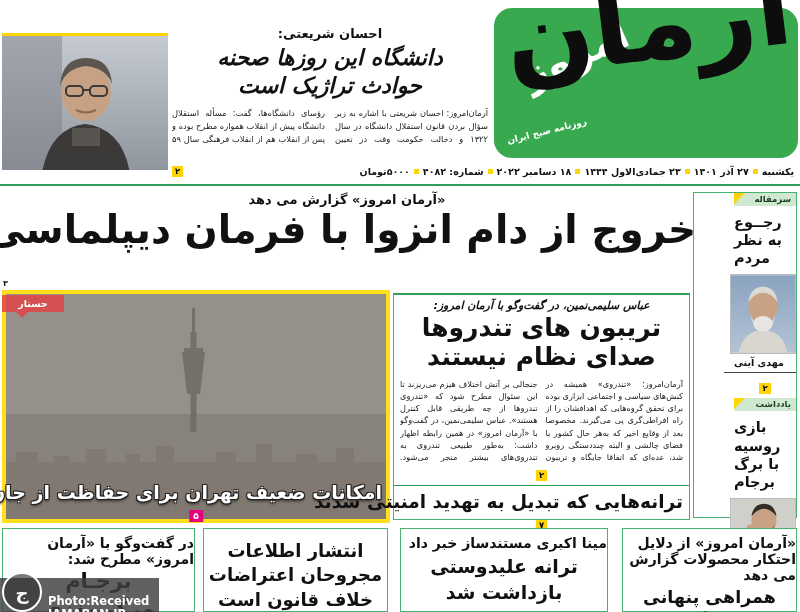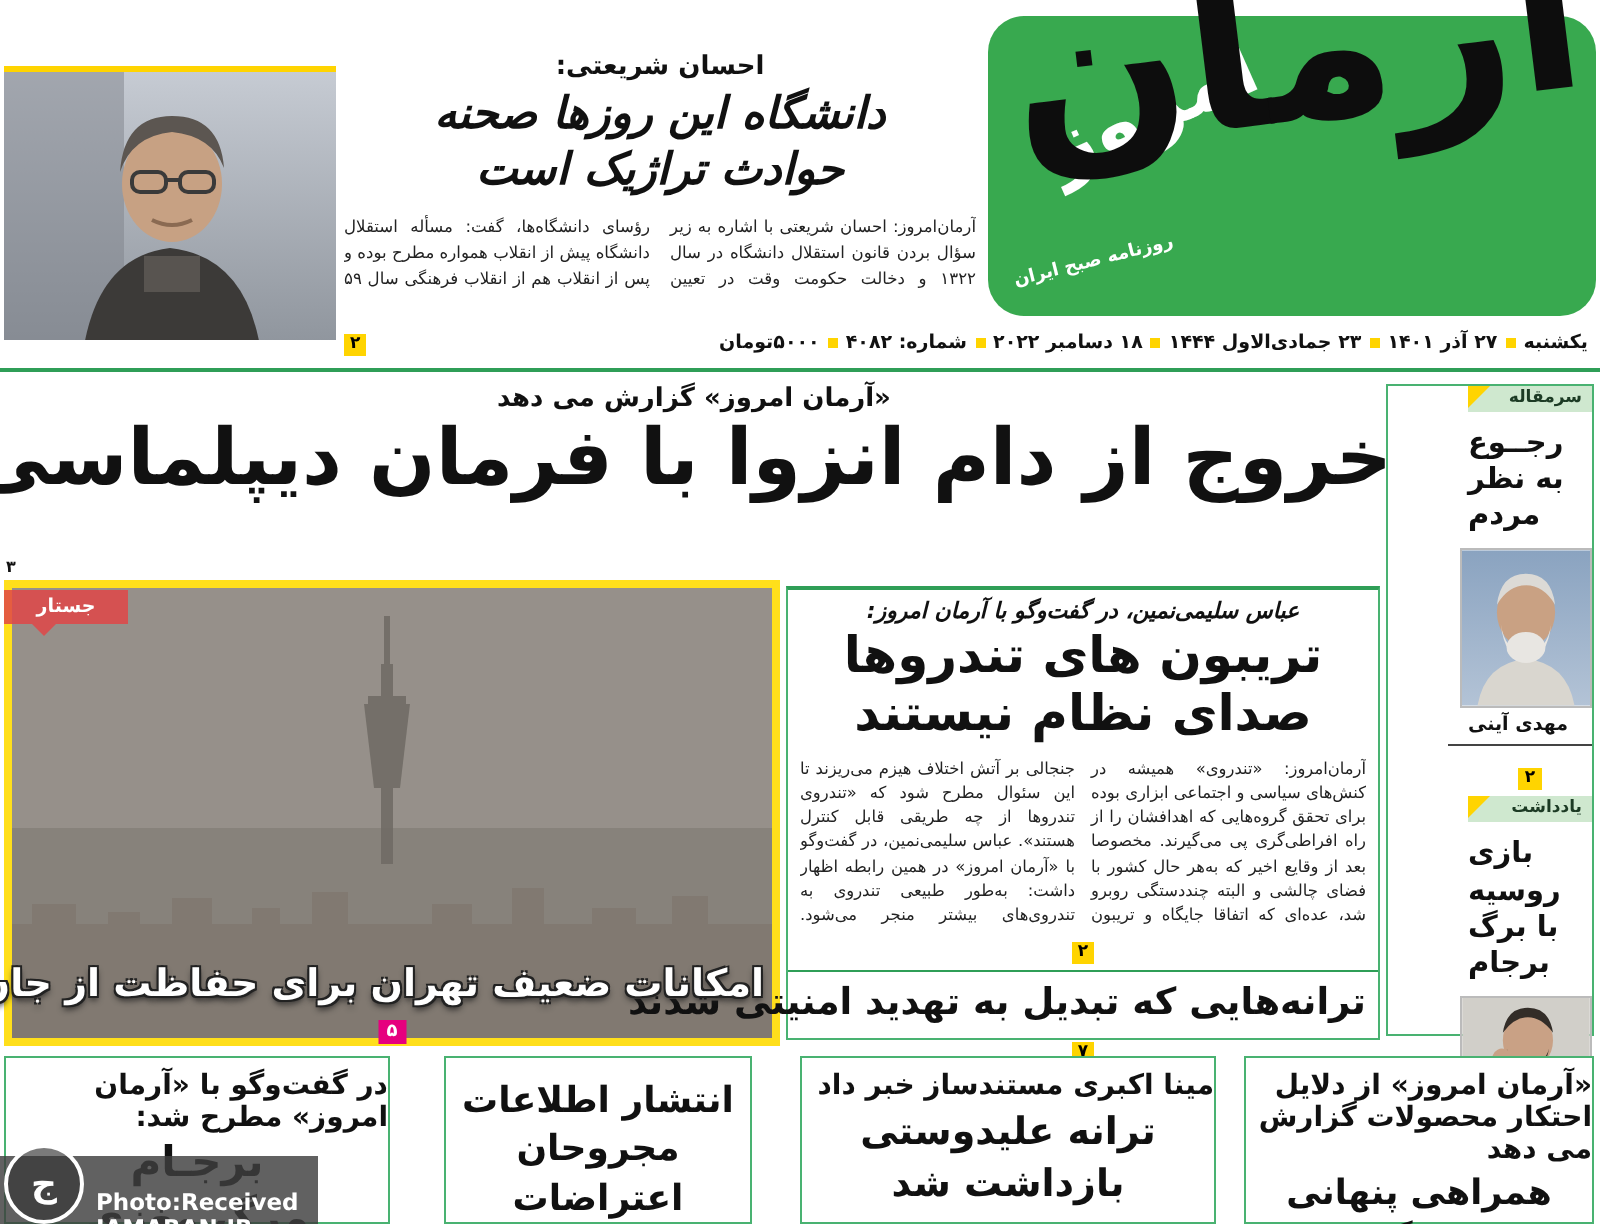--- a/index.html
+++ b/index.html
@@ -84,21 +84,21 @@
   .sb-author { text-align:left; font-size:9.5px; font-weight:bold; }
   .sb-hr { width:72px; border:none; border-top:1px solid #444; margin:4px auto 3px; }
   .sb-badge { text-align:center; margin-bottom:3px; }
 
   
   .bbox { position:absolute; top:528px; height:84px; border:1.5px solid #49b271; background:#fff;
           padding-top:6px; }
   .bbox .kicker { font-size:14px;text-align:right; }
   .bbox .hl { text-align:center; font-weight:bold; line-height:1.35; }
   .bbox-a { left:2px;  width:193px; }
-  .bbox-b { left:222px; width:154px; }
+  .bbox-b { left:203px; width:185px; }
   .bbox-c { left:400px; width:208px; }
   .bbox-d { left:622px; width:175px; }
   .bbox-a .hl { font-size:21px; }
   .bbox-b .hl { font-size:18px; padding-top:4px; }
   .bbox-c .hl { font-size:19px; margin-top:3px; }
   .bbox-d .hl { font-size:17.5px; margin-top:3px; }
 
   
   .watermark { position:absolute; left:0; top:578px; z-index:6; direction:ltr; display:flex;
                align-items:center; }

